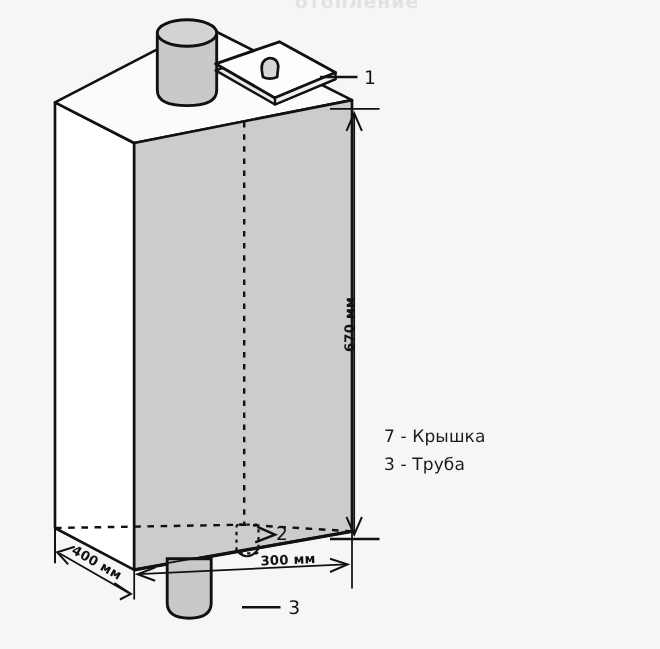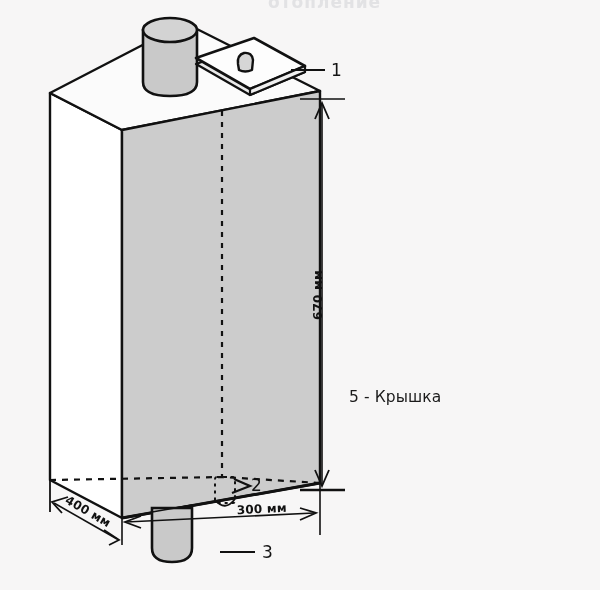--- a/index.html
+++ b/index.html
@@ -124,16 +124,17 @@
     <line x1="122" y1="518" x2="122" y2="545" stroke="#111111" stroke-width="1.6"></line>
     <line x1="320" y1="483" x2="320" y2="535" stroke="#111111" stroke-width="1.6"></line>
     <line x1="126" y1="522" x2="314" y2="513" stroke="#111111" stroke-width="1.6"></line>
     <polyline points="141,516 125,522 141,528" fill="none" stroke="#111111" stroke-width="1.8"></polyline>
     <polyline points="300,508 316,513 300,520" fill="none" stroke="#111111" stroke-width="1.8"></polyline>
     <text class="dim-text" x="262" y="513" text-anchor="middle" transform="rotate(-2.6 262 513)">300 мм</text>
 
   </svg>
 
   <div class="legend">
-    <div class="legend-line">5 - Крышка</div>
+    <div class="legend-line">7 - Крышка</div>
+    <div class="legend-line">3 - Труба</div>
   </div>
 
 </div>
 
 </body></html>

